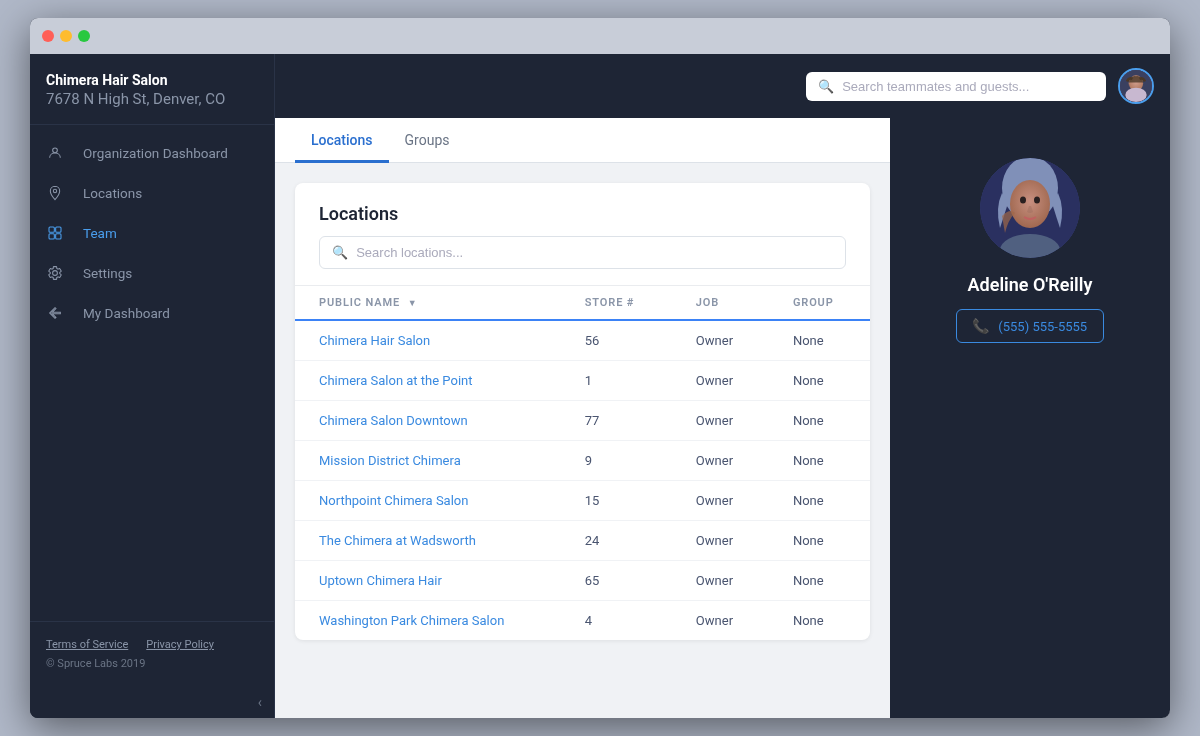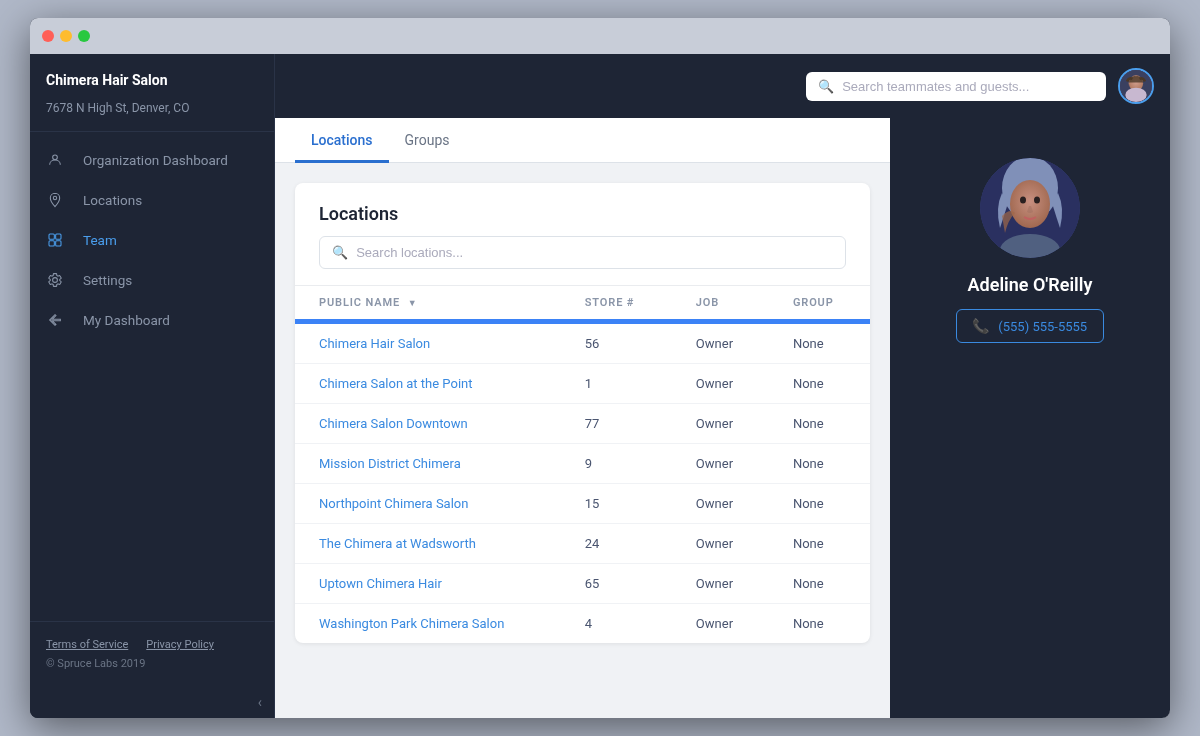--- a/index.html
+++ b/index.html
@@ -62,22 +62,22 @@
       padding: 18px 16px 16px;
       border-bottom: 1px solid #2a3347;
     }
     .sidebar-org-name {
       color: #ffffff;
       font-weight: 700;
       font-size: 14px;
     }
     .sidebar-org-address {
       color: #8a95a8;
-      font-size: 12px;
-      margin-top: 13px;
+      font-size: 15px;
+      margin-top: 2px;
     }
     .sidebar-nav {
       flex: 1;
       padding: 8px 0;
     }
     .sidebar-item {
       display: flex;
       align-items: center;
       gap: 19px;
       padding: 11px 16px;
@@ -283,21 +283,21 @@
       border-collapse: collapse;
     }
     .loc-table th {
       text-align: left;
       padding: 10px 24px;
       font-size: 11px;
       font-weight: 600;
       color: #8a95a8;
       letter-spacing: 0.08em;
       text-transform: uppercase;
-      border-bottom: 5px solid #3b82f6;
+      border-bottom: 2px solid #3b82f6;
       background: #ffffff;
     }
     .loc-table th.sortable {
       cursor: pointer;
     }
     .sort-arrow {
       font-size: 9px;
       margin-left: 4px;
     }
     .loc-table td {

